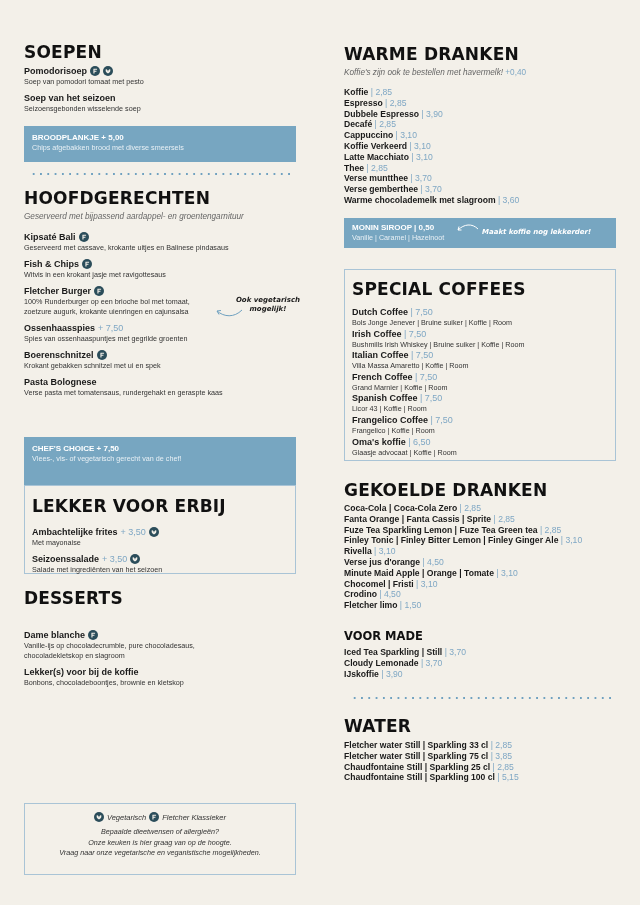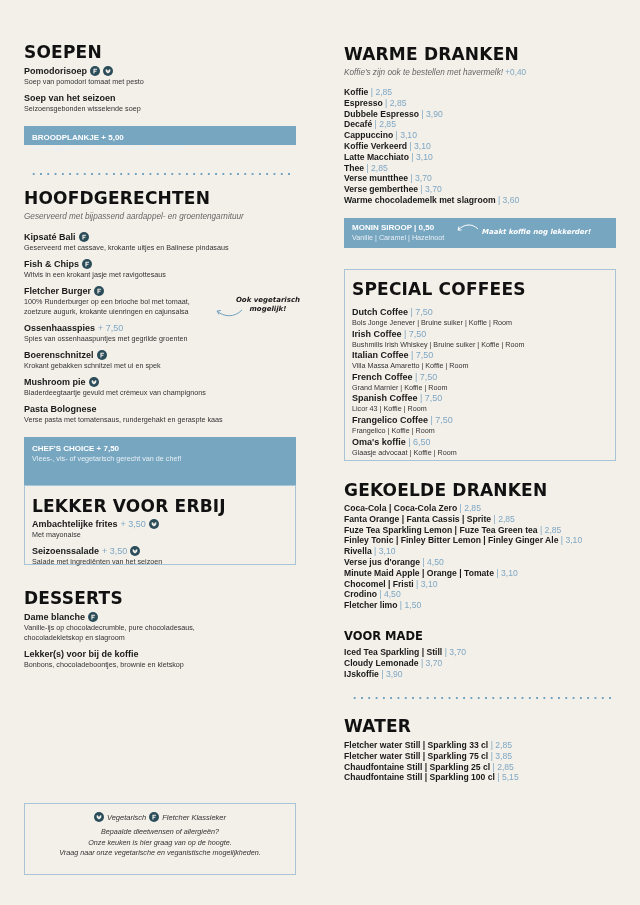--- a/index.html
+++ b/index.html
@@ -173,21 +173,21 @@
     <div class="item-desc">Soep van pomodori tomaat met pesto</div>
   </div>
   <div class="item">
     <div class="item-name">
         <span>Soep van het seizoen</span>
       </div>
     <div class="item-desc">Seizoensgebonden wisselende soep</div>
   </div>
 </div>
 
-<div class="col left bluebox" style="top:126px; height:19px;">
+<div class="col left bluebox" style="top:126px; height:36px;">
   <div class="bt">BROODPLANKJE + 5,00</div>
   <div class="bd">Chips afgebakken brood met diverse smeersels</div>
 </div>
 
 <div class="col left dots" style="top:172px; left:30px; width:262px;"></div>
 
 <div class="col left" style="top:188px;">
   <div class="h1">HOOFDGERECHTEN</div>
   <div class="sub" style="margin-top:3px;">Geserveerd met bijpassend aardappel- en groentengarnituur</div>
 
@@ -234,31 +234,20 @@
   <div class="item">
     <div class="item-name">
       <span>Boerenschnitzel</span>
       <span class="icon">
           <svg>
             <use href="#sym-f"></use>
           </svg>
         </span>
     </div>
     <div class="item-desc">Krokant gebakken schnitzel met ui en spek</div>
-  </div>
-  <div class="item">
-    <div class="item-name">
-      <span>Mushroom pie</span>
-      <span class="icon">
-          <svg>
-            <use href="#sym-leaf"></use>
-          </svg>
-        </span>
-    </div>
-    <div class="item-desc">Bladerdeegtaartje gevuld met crèmeux van champignons</div>
   </div>
   <div class="item">
     <div class="item-name">
         <span>Pasta Bolognese</span>
       </div>
     <div class="item-desc">Verse pasta met tomatensaus, rundergehakt en geraspte kaas</div>
   </div>
 </div>
 
 <div class="col" style="left:212px; top:296px; width:90px;">
@@ -267,23 +256,23 @@
     <path d="M28 4 C20 12 10 11 3 5" stroke="#6fa1c0" stroke-width="1" fill="none"></path>
     <path d="M3 5 L7 4.5 M3 5 L5 8.5" stroke="#6fa1c0" stroke-width="1" fill="none"></path>
   </svg>
 </div>
 
 <div class="col left bluebox" style="top:437px; height:48px;">
   <div class="bt">CHEF'S CHOICE + 7,50</div>
   <div class="bd">Vlees-, vis- of vegetarisch gerecht van de chef!</div>
 </div>
 
-<div class="col left outlined" style="top:485px; height:80px;">
+<div class="col left outlined" style="top:485px; height:89px;">
   <div class="h1" style="margin-top:4px;">LEKKER VOOR ERBIJ</div>
-  <div class="item" style="margin-top:2px;">
+  <div class="item" style="margin-top:10px;">
     <div class="item-name">
       <span>Ambachtelijke frites</span>
       <span class="price">+ 3,50</span>
       <span class="icon">
           <svg>
             <use href="#sym-leaf"></use>
           </svg>
         </span>
     </div>
     <div class="item-desc">Met mayonaise</div>
@@ -297,21 +286,21 @@
             <use href="#sym-leaf"></use>
           </svg>
         </span>
     </div>
     <div class="item-desc">Salade met ingrediënten van het seizoen</div>
   </div>
 </div>
 
 <div class="col left" style="top:588px;">
   <div class="h1">DESSERTS</div>
-  <div class="item" style="margin-top:3px;">
+  <div class="item" style="margin-top:21px;">
     <div class="item-name">
       <span>Dame blanche</span>
       <span class="icon">
           <svg>
             <use href="#sym-f"></use>
           </svg>
         </span>
     </div>
     <div class="item-desc" style="width:185px;">Vanille-ijs op chocoladecrumble, pure chocoladesaus, chocoladekletskop en slagroom</div>
   </div>

